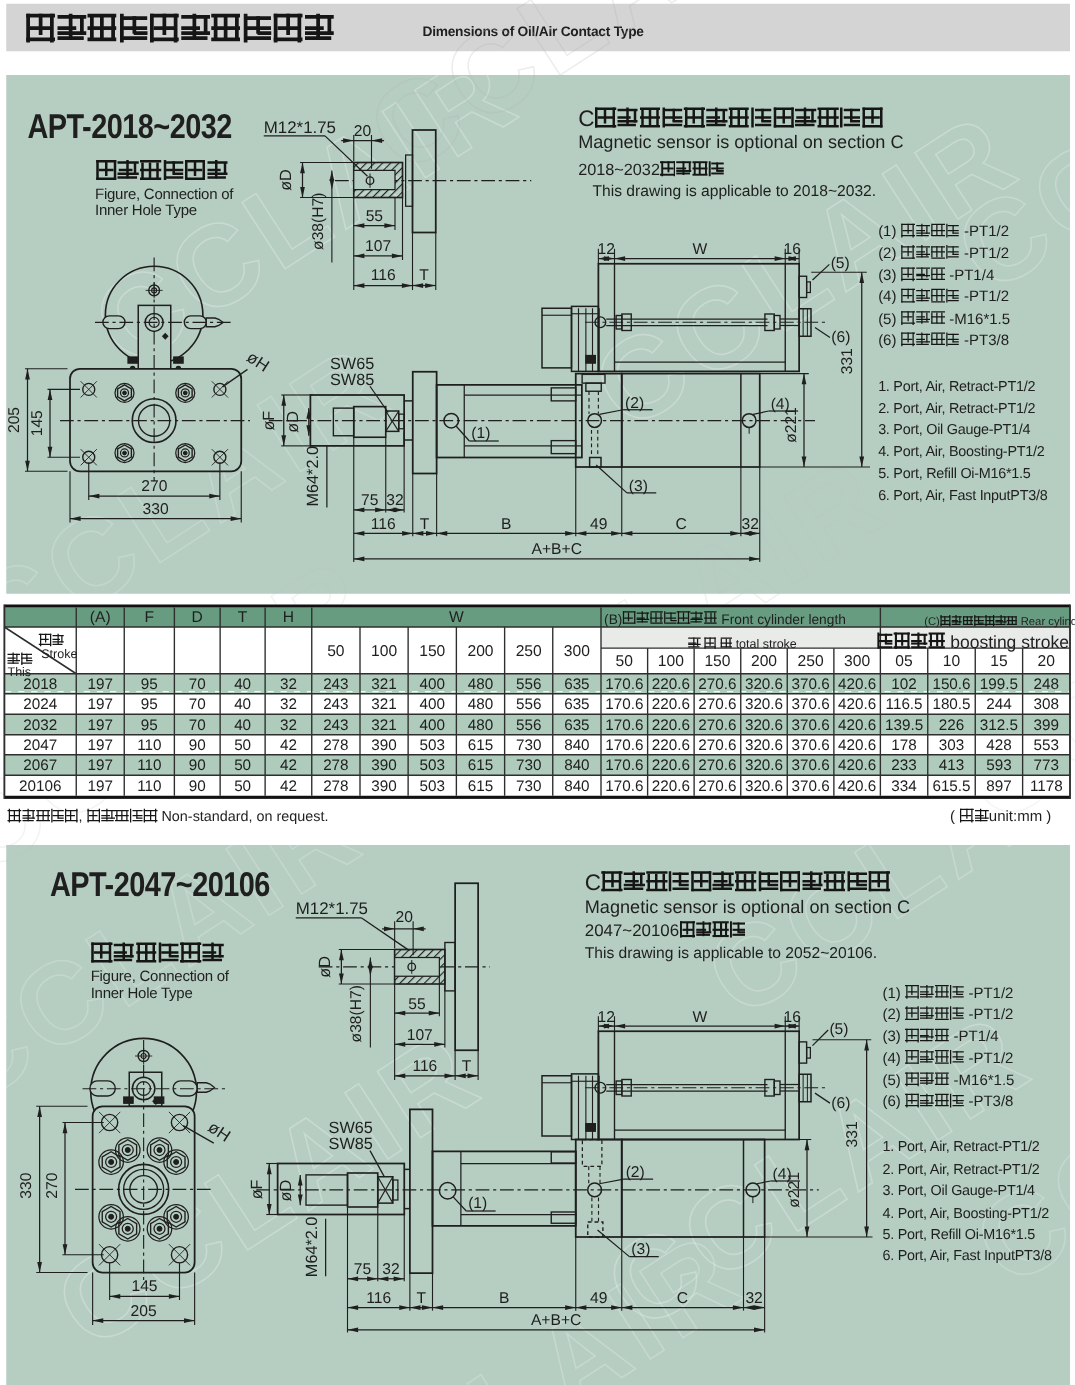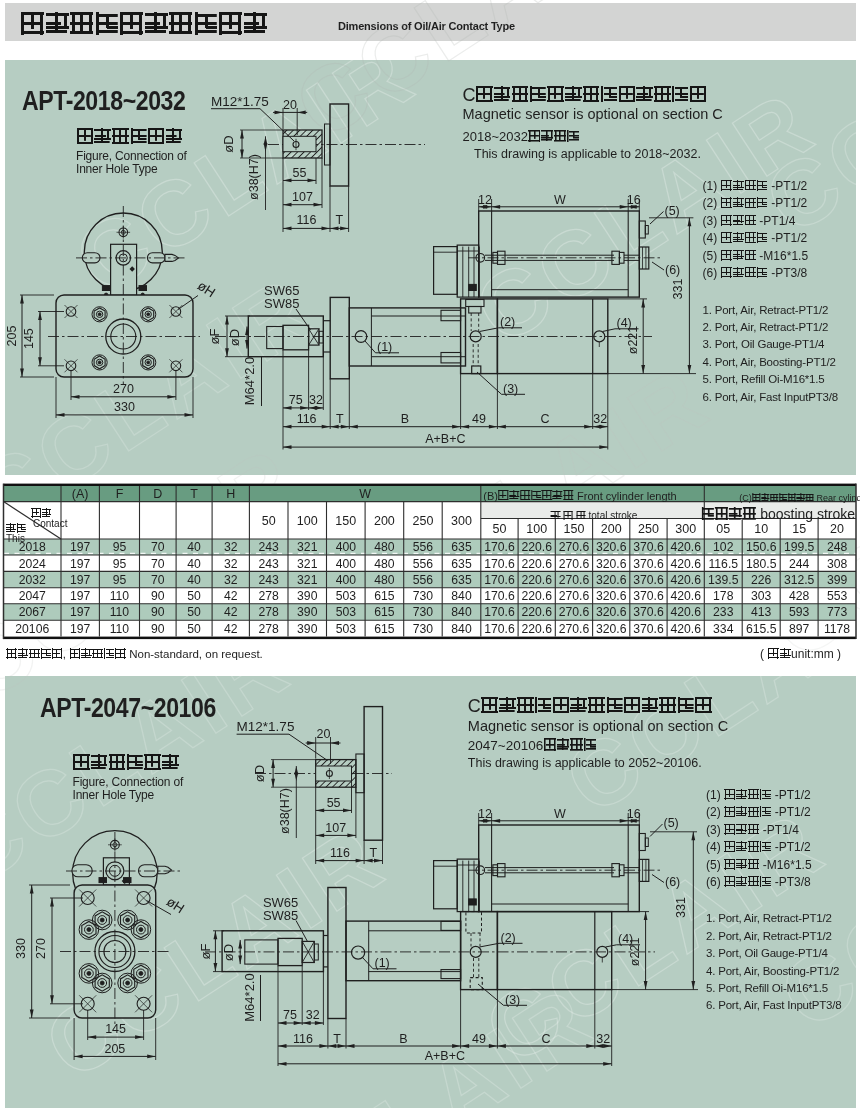--- a/index.html
+++ b/index.html
@@ -843,16 +843,16 @@
     <text x="723.25" y="632.7" font-size="12.2" text-anchor="middle" fill="#1f1f1f">334</text>
     <text x="761.2" y="632.7" font-size="12.2" text-anchor="middle" fill="#1f1f1f">615.5</text>
     <text x="799.1500000000001" y="632.7" font-size="12.2" text-anchor="middle" fill="#1f1f1f">897</text>
     <text x="837.05" y="632.7" font-size="12.2" text-anchor="middle" fill="#1f1f1f">1178</text>
   </svg>
 <div class="abs" style="left:580px;top:485.5px;transform:translateX(-50%);"><span style="font-size:11px;line-height:1">(B)<i class="k1"></i><i class="k2"></i><i class="k3"></i><i class="k4"></i><i class="k1"></i><i class="k2"></i><i class="k3"></i> Front cylinder length</span></div>
 <div class="abs" style="left:818px;top:487px;transform:translateX(-50%);"><span style="font-size:9px;line-height:1">(C)<i class="k1"></i><i class="k2"></i><i class="k3"></i><i class="k4"></i><i class="k1"></i><i class="k2"></i><i class="k3"></i> Rear cylinder length</span></div>
 <div class="abs" style="left:594px;top:505px;transform:translateX(-50%);"><span style="font-size:10px;line-height:1"><i class="k2"></i> <i class="k1"></i> <i class="k3"></i> total stroke</span></div>
 <div class="abs" style="left:778px;top:505px;transform:translateX(-50%);"><span style="font-size:14px;line-height:1"><i class="k4"></i><i class="k1"></i><i class="k2"></i><i class="k3"></i> boosting stroke</span></div>
 <div class="abs" style="left:31px;top:503px;"><span style="font-size:10.5px"><i class="k1"></i><i class="k2"></i></span></div>
-<div class="abs" style="left:33px;top:512.5px;"><span style="font-size:10px">Contact</span></div>
+<div class="abs" style="left:33px;top:512.5px;"><span style="font-size:10px">Stroke</span></div>
 <div class="abs" style="left:5.5px;top:518px;"><span style="font-size:10.5px"><i class="k2"></i><i class="k4"></i></span></div>
 <div class="abs" style="left:6px;top:528px;"><span style="font-size:10px">This</span></div>
 <div class="abs" style="left:6px;top:644px;"><span style="font-size:11.5px"><i class="k1"></i><i class="k2"></i><i class="k3"></i><i class="k4"></i><i class="k1"></i>, <i class="k1"></i><i class="k2"></i><i class="k3"></i><i class="k4"></i><i class="k1"></i> Non-standard, on request.</span></div>
 <div class="abs" style="left:760px;top:644px;"><span style="font-size:12px">( <i class="k1"></i><i class="k2"></i>unit:mm )</span></div>
 </body></html>

